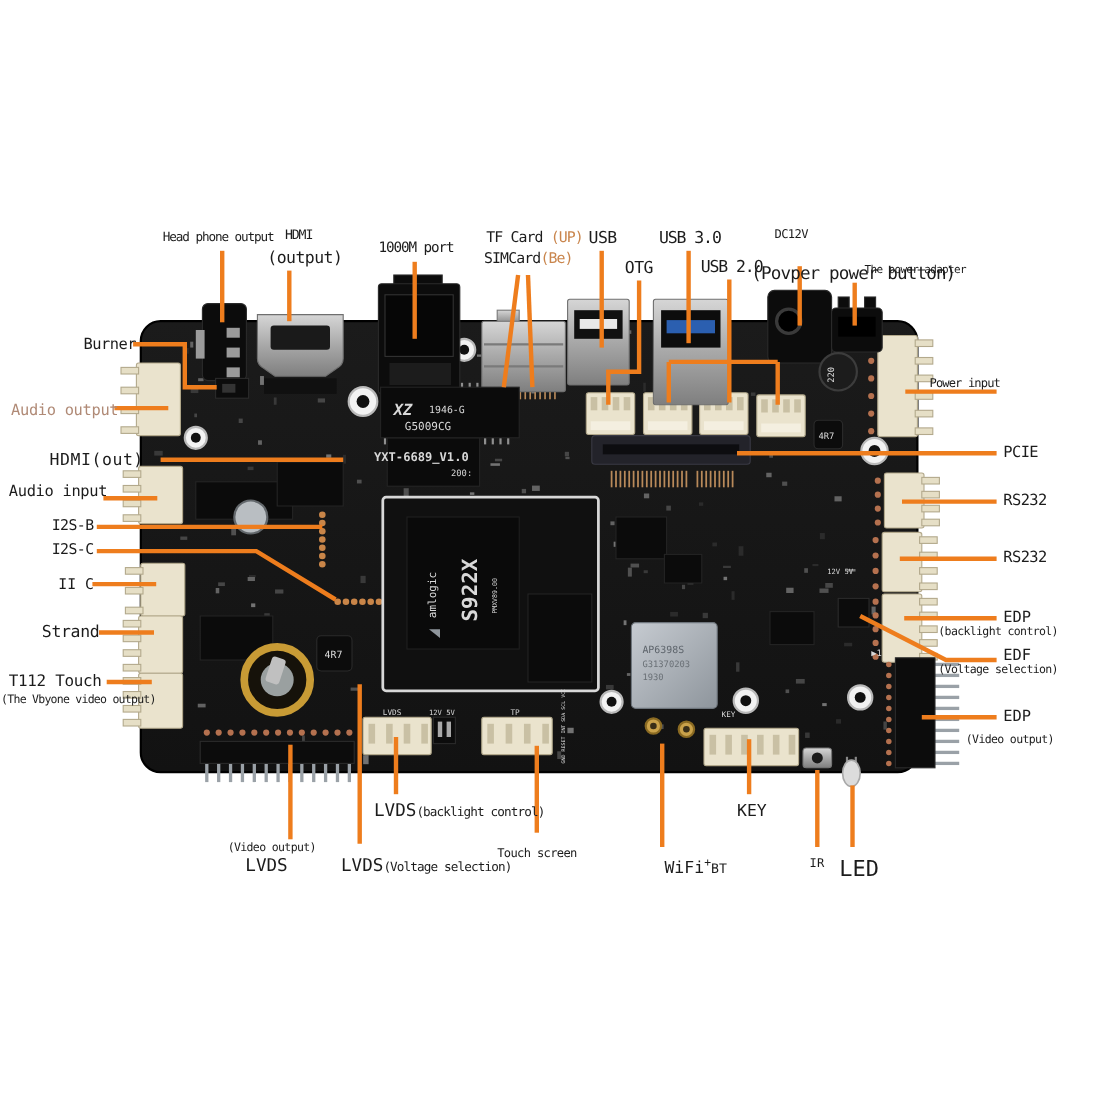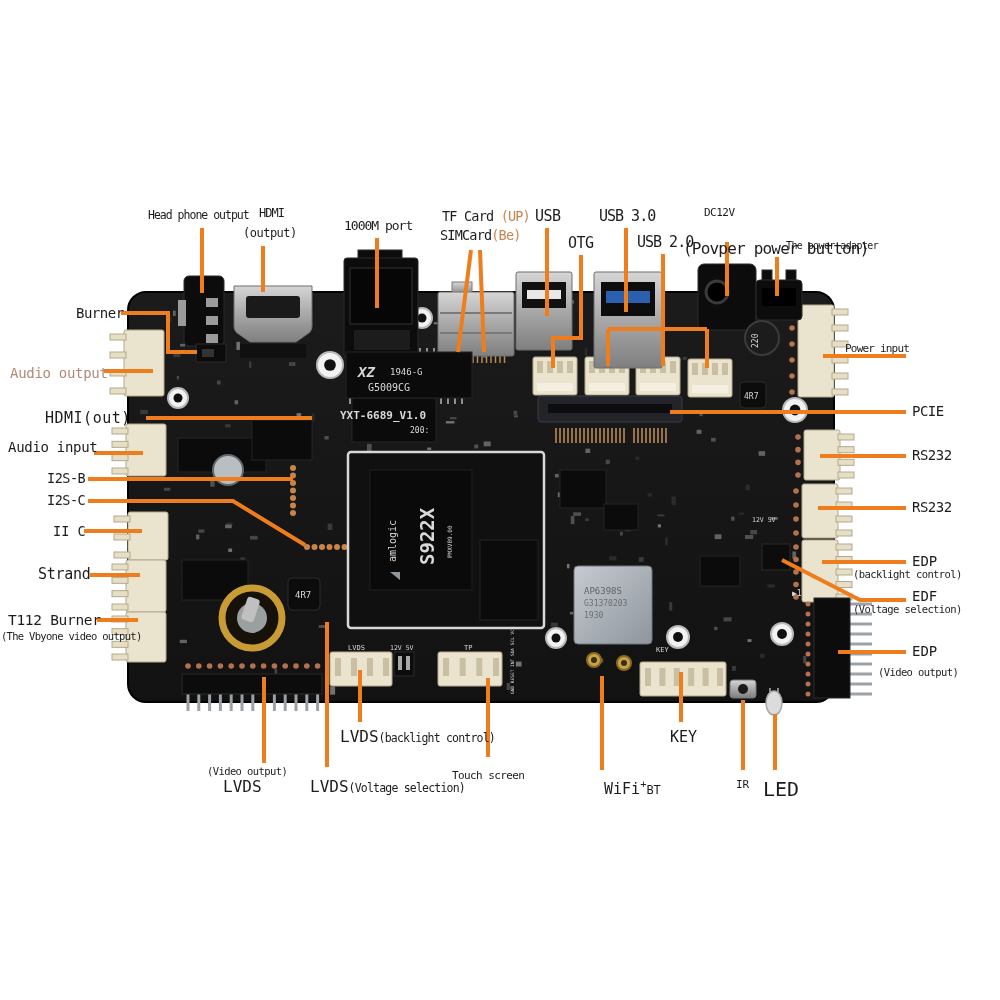--- a/index.html
+++ b/index.html
@@ -693,21 +693,21 @@
     <polyline class="leader" points="488,678 488,757"></polyline>
     <polyline class="leader" points="602,676 602,770"></polyline>
     <polyline class="leader" points="681,672 681,722"></polyline>
     <polyline class="leader" points="743,700 743,770"></polyline>
     <polyline class="leader" points="775,714 775,770"></polyline>
   </g>
 </svg>
 
 <div class="lbl" style="left:148px;top:209px;font-size:11.5px;letter-spacing:-1px">Head phone output</div>
 <div class="lbl" style="left:259px;top:207px;font-size:12px;letter-spacing:-1px">HDMI</div>
-<div class="lbl" style="left:243px;top:227px;font-size:12px;letter-spacing:-0.5px">(output)</div>
+<div class="lbl" style="left:243px;top:227px;font-size:15px;letter-spacing:-0.5px">(output)</div>
 <div class="lbl" style="left:344px;top:219px;font-size:13px;letter-spacing:-1px">1000M port</div>
 <div class="lbl" style="left:442px;top:209px;font-size:13.5px;letter-spacing:-0.8px"><span>TF Card</span> <span class="tag">(UP)</span></div>
 <div class="lbl" style="left:440px;top:228px;font-size:13.5px;letter-spacing:-0.8px"><span>SIMCard</span><span class="tag">(Be)</span></div>
 <div class="lbl" style="left:535px;top:209px;font-size:15px;letter-spacing:-0.5px">USB</div>
 <div class="lbl" style="left:568px;top:236px;font-size:15px;letter-spacing:-0.5px">OTG</div>
 <div class="lbl" style="left:599px;top:209px;font-size:15px;letter-spacing:-1px">USB 3.0</div>
 <div class="lbl" style="left:637px;top:235px;font-size:15px;letter-spacing:-1px">USB 2.0</div>
 <div class="lbl" style="left:704px;top:207px;font-size:11px;letter-spacing:-0.5px">DC12V</div>
 <div class="lbl" style="left:683px;top:241px;font-size:16px;letter-spacing:-0.8px">(Povper power button)</div>
 <div class="lbl" style="left:786px;top:241px;font-size:10px;letter-spacing:-0.6px">The power adapter</div>
@@ -724,21 +724,21 @@
 <div class="lbl" style="left:878px;top:667px;font-size:10.5px;letter-spacing:-0.6px">(Video output)</div>
 
 <div class="lbl" style="left:76px;top:306px;font-size:14px;letter-spacing:-0.5px">Burner</div>
 <div class="lbl muted" style="left:10px;top:366px;font-size:14px;letter-spacing:-0.3px">Audio output</div>
 <div class="lbl" style="left:45px;top:411px;font-size:15px;letter-spacing:0.5px">HDMI(out)</div>
 <div class="lbl" style="left:8px;top:440px;font-size:14px;letter-spacing:-0.3px">Audio input</div>
 <div class="lbl" style="left:47px;top:471px;font-size:13.5px;letter-spacing:-0.5px">I2S-B</div>
 <div class="lbl" style="left:47px;top:493px;font-size:13.5px;letter-spacing:-0.5px">I2S-C</div>
 <div class="lbl" style="left:53px;top:524px;font-size:13.5px">II C</div>
 <div class="lbl" style="left:38px;top:567px;font-size:15px;letter-spacing:-0.3px">Strand</div>
-<div class="lbl" style="left:8px;top:613px;font-size:14.5px;letter-spacing:-0.3px">T112 Burner</div>
+<div class="lbl" style="left:8px;top:613px;font-size:14.5px;letter-spacing:-0.3px">T112 Touch</div>
 <div class="lbl" style="left:1px;top:631px;font-size:10.5px;letter-spacing:-0.7px">(The Vbyone video output)</div>
 
 <div class="lbl" style="left:207px;top:766px;font-size:10.5px;letter-spacing:-0.6px">(Video output)</div>
 <div class="lbl" style="left:223px;top:779px;font-size:16px">LVDS</div>
 <div class="lbl" style="left:310px;top:779px"><span style="font-size:16px">LVDS</span><span style="font-size:11.5px;letter-spacing:-0.8px">(Voltage selection)</span></div>
 <div class="lbl" style="left:340px;top:729px"><span style="font-size:16px">LVDS</span><span style="font-size:11.5px;letter-spacing:-0.8px">(backlight control)</span></div>
 <div class="lbl" style="left:452px;top:770px;font-size:11px;letter-spacing:-0.6px">Touch screen</div>
 <div class="lbl" style="left:604px;top:779px"><span style="font-size:15px">WiFi</span><sup>+</sup><span style="font-size:12px">BT</span></div>
 <div class="lbl" style="left:670px;top:730px;font-size:15px">KEY</div>
 <div class="lbl" style="left:736px;top:779px;font-size:11px">IR</div>

